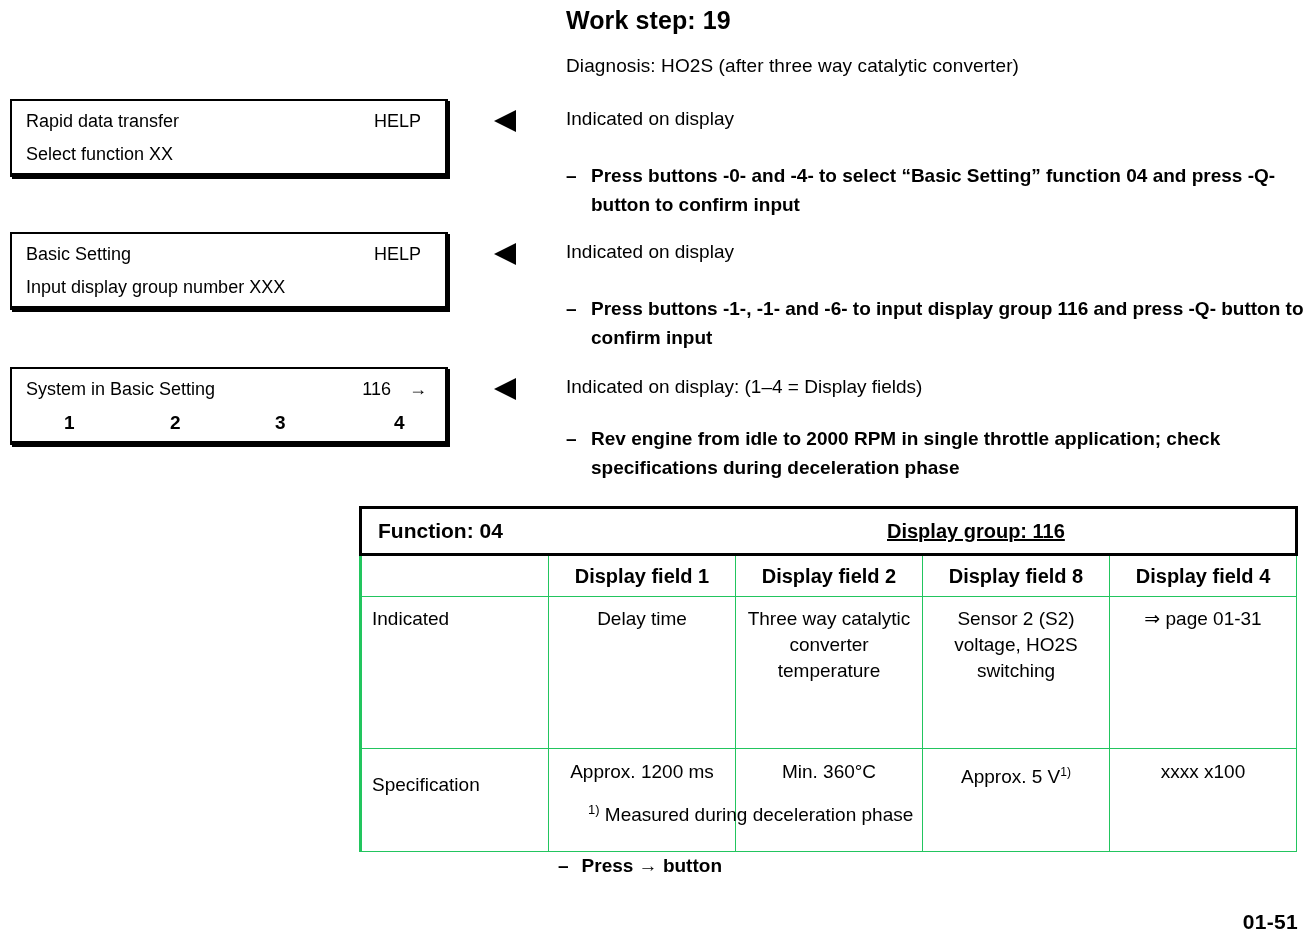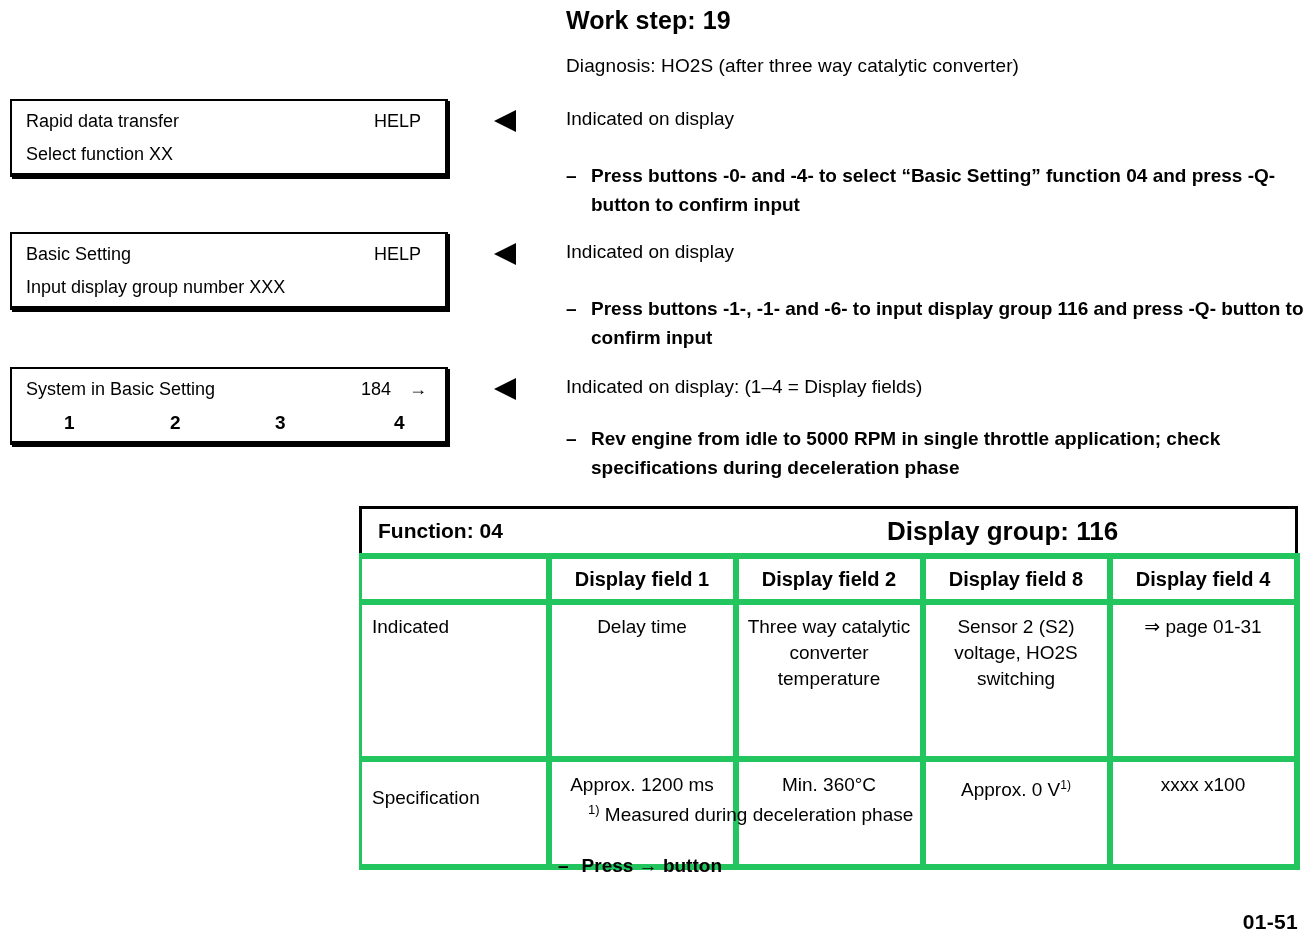--- a/index.html
+++ b/index.html
@@ -125,21 +125,21 @@
   .spec-table {
     position: absolute;
     left: 359px;
     top: 506px;
     width: 938px;
     border-collapse: collapse;
     background: #fff;
     table-layout: fixed;
   }
   .spec-table td {
-    border: 6px solid #22c55e;
+    border: 1px solid #22c55e;
     padding: 0;
     vertical-align: top;
     font-size: 19px;
   }
   .st-outer {
     border: 3px solid #000 !important;
   }
   .title-row td {
     height: 44px;
     border-width: 3px;
@@ -148,21 +148,21 @@
     position: relative;
     height: 44px;
     line-height: 44px;
   }
   .title-fn {
     position: absolute; left: 16px;
     font-size: 21px; font-weight: bold;
   }
   .title-dg {
     position: absolute; left: 525px;
-    font-size: 26px; font-weight: bold;
+    font-size: 20px; font-weight: bold; text-decoration: underline;
   }
 
   .hdr-row td {
     height: 40px;
     text-align: center;
     font-size: 20px;
     font-weight: bold;
     vertical-align: middle;
     white-space: nowrap;
   }
@@ -239,21 +239,21 @@
   </div>
   <div class="db-line">
     <span class="db-label">Input display group number XXX</span>
   </div>
 </div>
 <div class="abs tri-marker tm2"></div>
 
 <div class="abs display-box db3">
   <div class="db-line first">
     <span class="db-label">System in Basic Setting</span>
-    <span class="db-num">184</span>
+    <span class="db-num">116</span>
     <span class="db-arrow">→</span>
   </div>
   <div class="db-fields">
     <span class="f1">1</span>
     <span class="f2">2</span>
     <span class="f3">3</span>
     <span class="f4">4</span>
   </div>
 </div>
 <div class="abs tri-marker tm3"></div>
@@ -266,21 +266,21 @@
 
 <div class="abs ind-line ind2">Indicated on display</div>
 <div class="abs bullet-block bb2">
   <span class="dash">–</span>
   <span class="btext">Press buttons -1-, -1- and -6- to input display group 116 and press -Q- button to confirm input</span>
 </div>
 
 <div class="abs ind-line ind3">Indicated on display: (1–4 = Display fields)</div>
 <div class="abs bullet-block bb3">
   <span class="dash">–</span>
-  <span class="btext">Rev engine from idle to 5000 RPM in single throttle application; check specifications during deceleration phase</span>
+  <span class="btext">Rev engine from idle to 2000 RPM in single throttle application; check specifications during deceleration phase</span>
 </div>
 
 <table class="spec-table">
   <colgroup>
     <col class="col-label">
       <col class="col-f">
       <col class="col-f">
       <col class="col-f">
       <col class="col-f">
   </colgroup>
@@ -304,21 +304,21 @@
       <td class="rowlabel">Indicated</td>
       <td>Delay time</td>
       <td>Three way catalytic converter temperature</td>
       <td>Sensor 2 (S2) voltage, HO2S switching</td>
       <td>⇒ page 01-31</td>
     </tr>
     <tr class="body-row row-spec">
       <td class="rowlabel">Specification</td>
       <td>Approx. 1200 ms</td>
       <td>Min. 360°C</td>
-      <td><span>Approx. 0 V</span><sup class="fn">1)</sup></td>
+      <td><span>Approx. 5 V</span><sup class="fn">1)</sup></td>
       <td>xxxx x100</td>
     </tr>
   </tbody>
 </table>
 
 <div class="abs footnote"><sup>1)</sup> <span>Measured during deceleration phase</span></div>
 
 <div class="abs press-line">
   <span class="dash">–</span><span>Press → button</span>
 </div>

